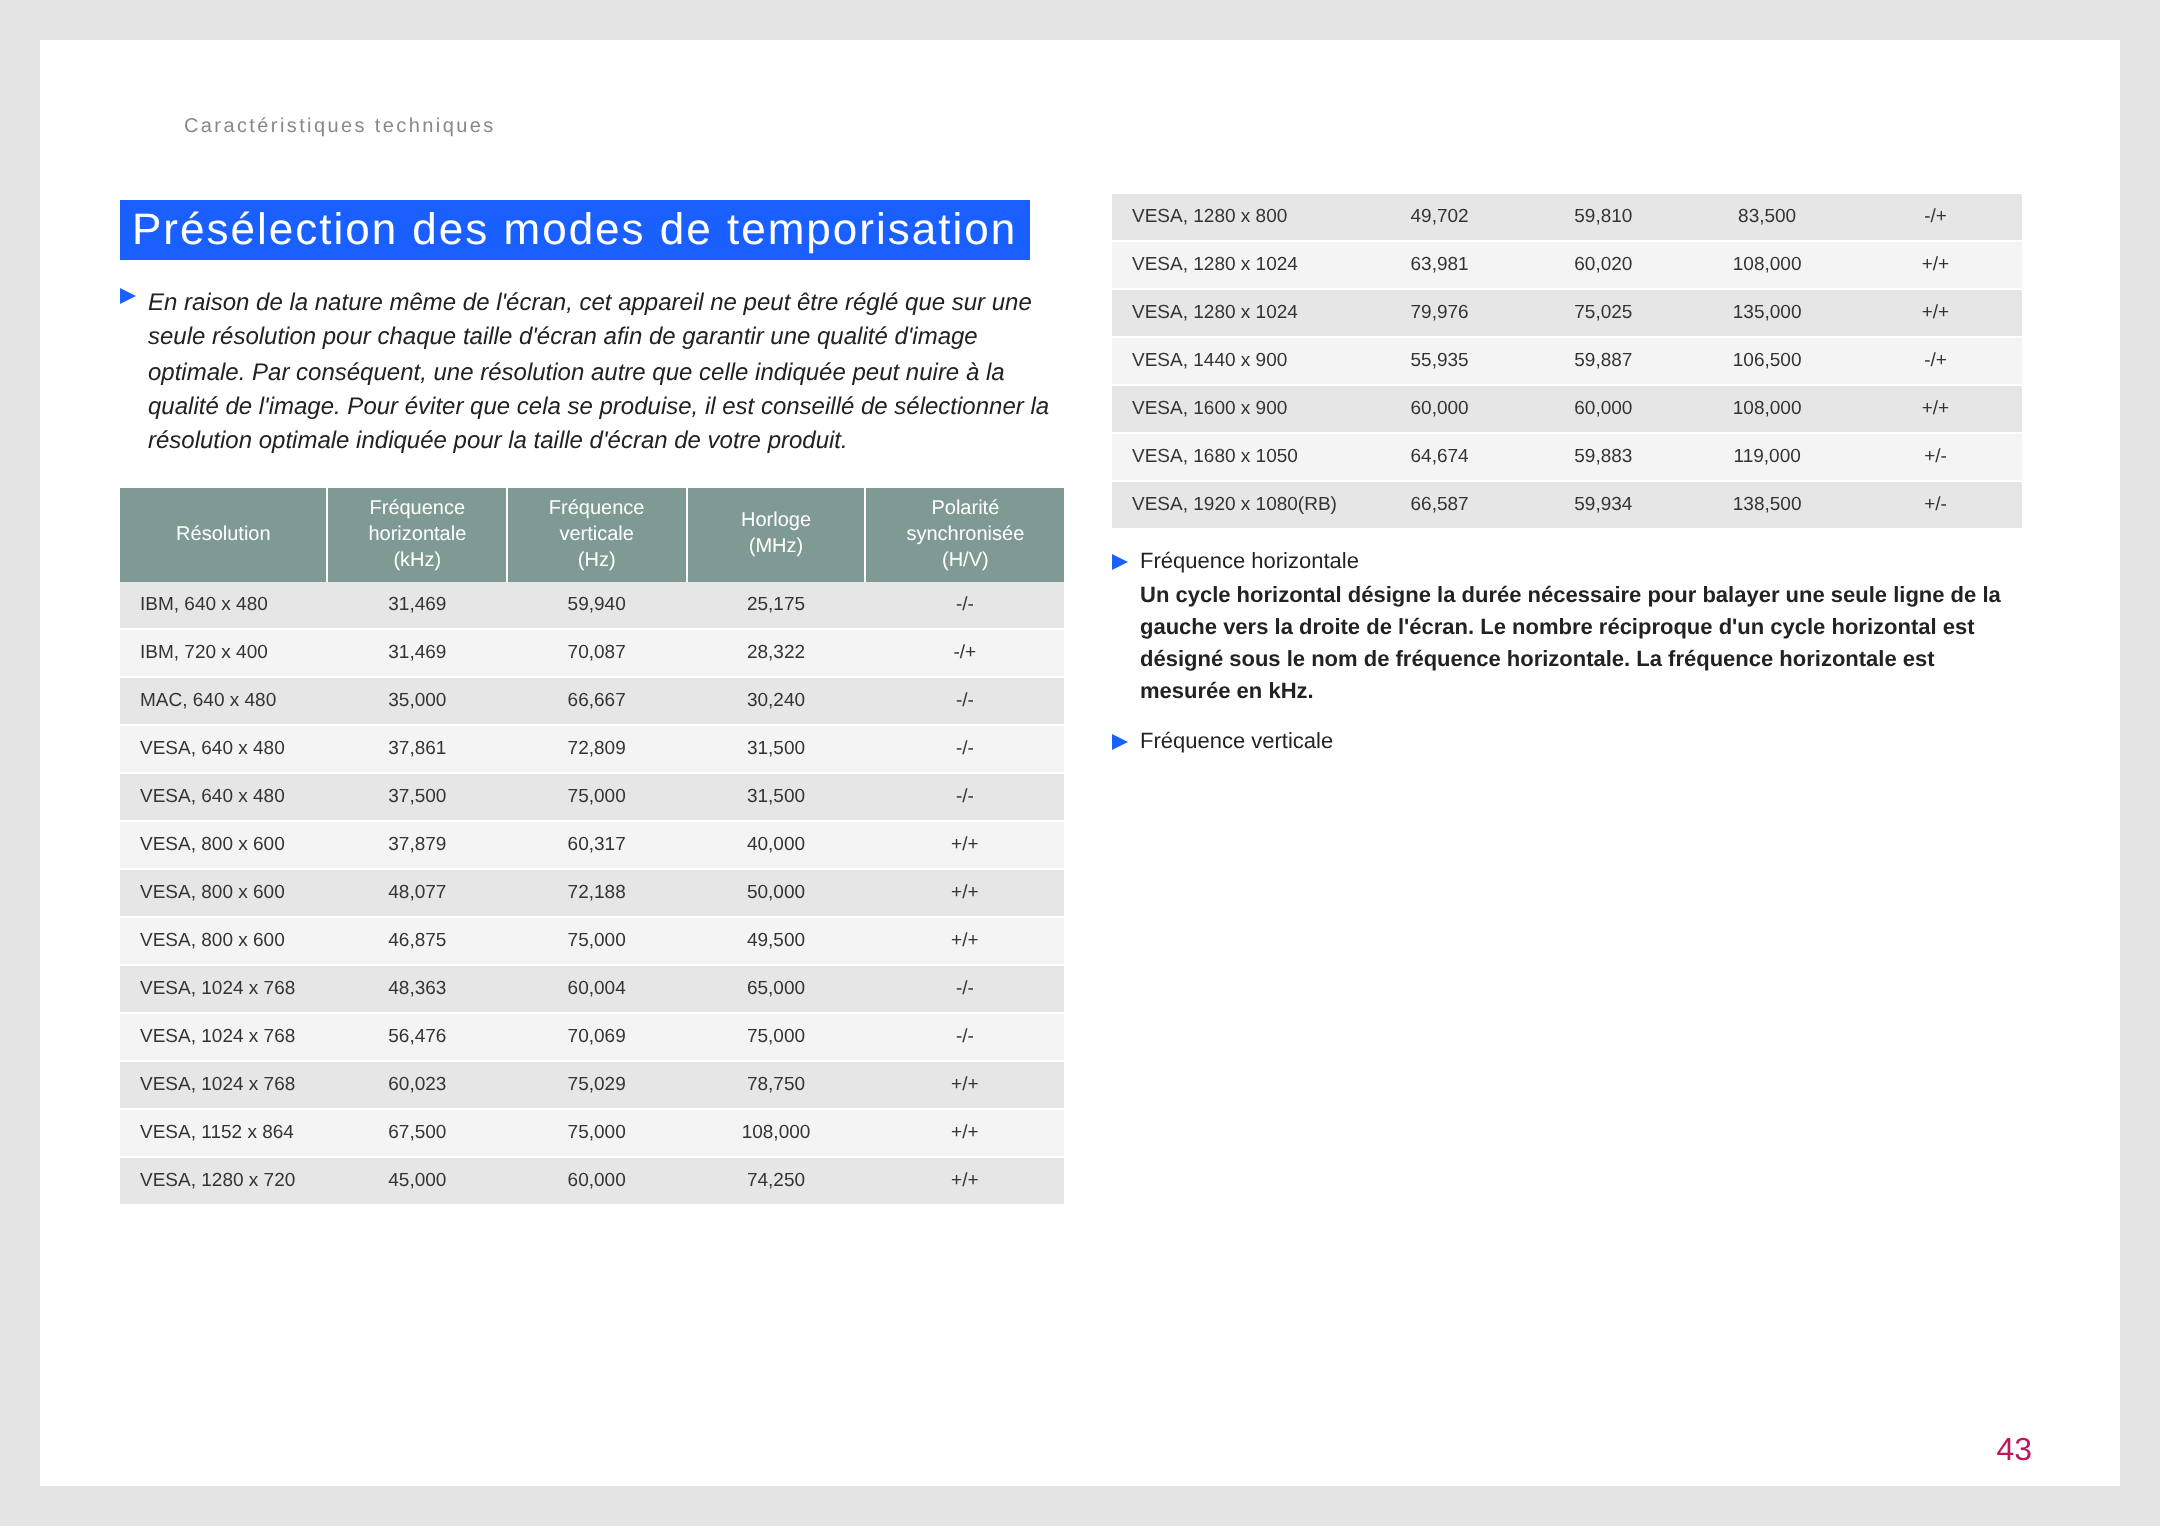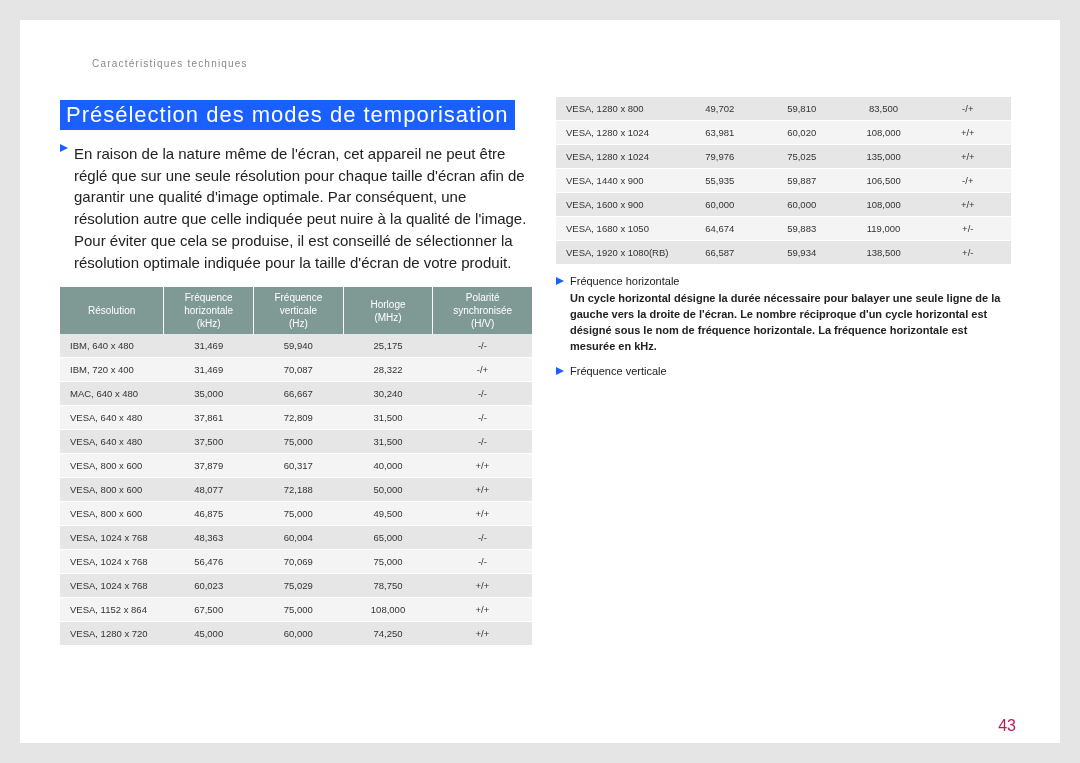--- a/index.html
+++ b/index.html
@@ -49,23 +49,24 @@
     padding: 2px 6px 3px 6px;
     display: inline;
     line-height: 1.45;
   }
   .title-wrap {
     margin-bottom: 12px;
   }
   .bullet-block {
     display: flex;
     margin-bottom: 14px;
-    font-size: 15px;
+    font-size: 12px;
     color: #222;
     line-height: 1.45;
+    font-style: italic;
   }
   .bullet-ico {
     width: 14px;
     flex-shrink: 0;
     color: #1a5fff;
     font-size: 10px;
     padding-top: 1px;
   }
   .bullet-ico svg { display:block; }
   .bullet-txt {

